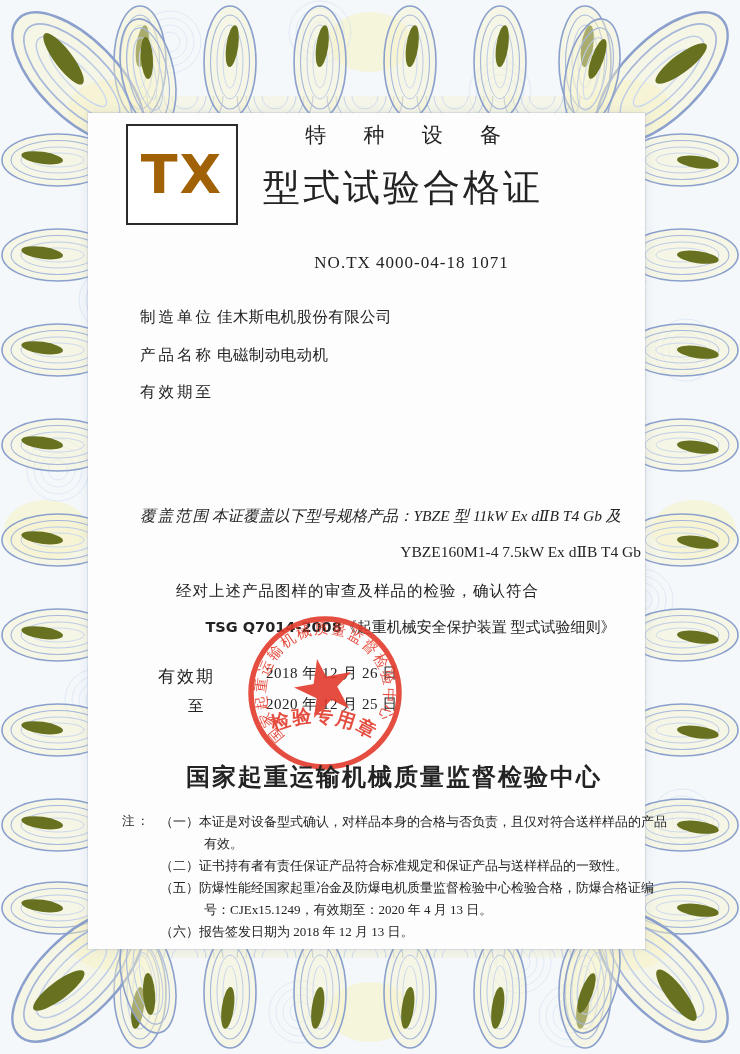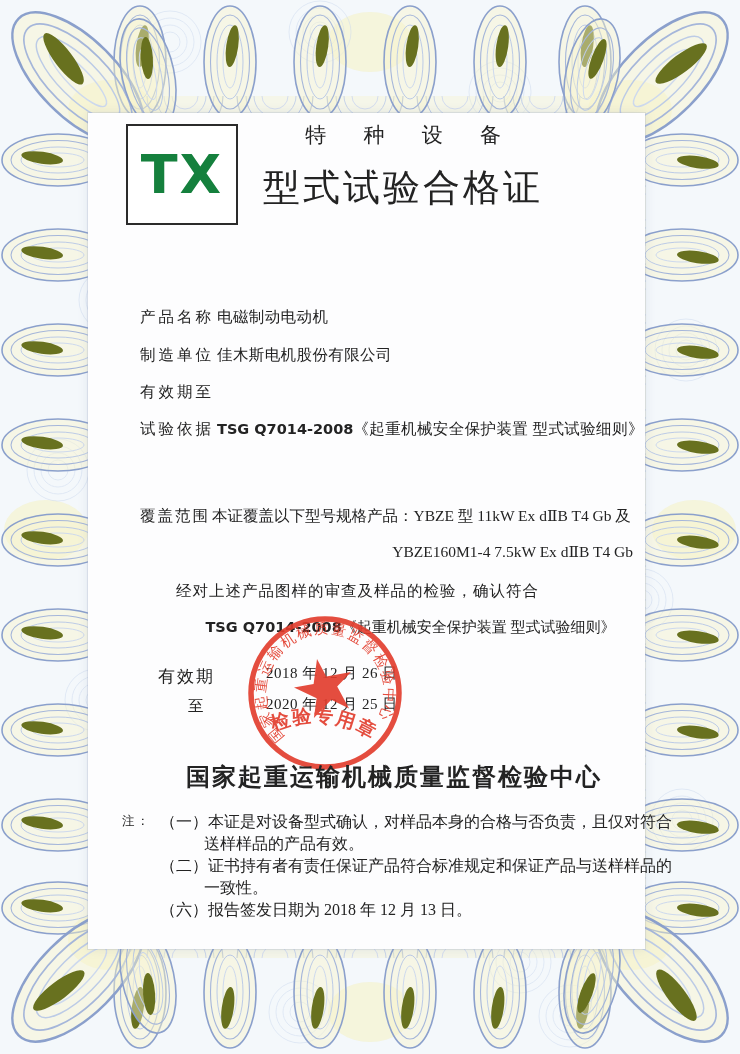--- a/index.html
+++ b/index.html
@@ -17,46 +17,46 @@
     background:#fdfdfe;
     box-shadow:0 0 0 1px rgba(150,165,190,.22), 0 0 10px rgba(120,140,170,.18);
   }
   .tx-box{
     position:absolute;left:38px;top:11px;width:108px;height:97px;
     border:2px solid #2b2b2b;background:#fff;
     display:flex;align-items:center;justify-content:center;
   }
   .tx-box span{
     font-family:"DejaVu Sans","Liberation Sans",sans-serif;
-    font-weight:bold;font-size:54px;letter-spacing:2px;color:#15803d;
+    font-weight:bold;font-size:54px;letter-spacing:2px;color:#a16207;
   }
   .head-group{position:absolute;left:150px;top:0;width:330px;text-align:center;}
   .head-small{margin-top:8px;font-size:21px;letter-spacing:16px;text-indent:16px;white-space:nowrap;}
   .head-title{margin-top:14px;font-size:37px;letter-spacing:3px;white-space:nowrap;}
   .cert-no{position:absolute;left:0;top:140px;width:100%;text-align:center;padding-left:90px;box-sizing:border-box;font-size:17px;letter-spacing:1px;}
   .fields{position:absolute;left:52px;top:186px;}
   .field-row{display:flex;height:37.4px;align-items:center;font-size:15.5px;white-space:nowrap;}
   .field-label{width:77px;letter-spacing:3px;flex:none;}
   .field-value{letter-spacing:.4px;}
   .val-std{font-family:"DejaVu Sans","Liberation Sans",sans-serif;font-weight:bold;font-size:14.5px;letter-spacing:0;}
-  .cov-line1{position:absolute;left:52px;top:393px;display:flex;font-size:15.5px;white-space:nowrap;}
+  .cov-line1{position:absolute;left:52px;top:393px;display:flex;font-size:15.5px;white-space:nowrap;font-style:italic;}
   .cov-label{width:72px;letter-spacing:2px;flex:none;}
-  .cov-line2{position:absolute;left:0;top:430px;width:100%;text-align:right;padding-right:12px;box-sizing:border-box;font-size:15.5px;}
+  .cov-line2{position:absolute;left:0;top:430px;width:100%;text-align:right;padding-right:4px;box-sizing:border-box;font-size:15.5px;}
   .cov-line3{position:absolute;left:0;top:468px;width:100%;text-align:left;padding-left:88px;box-sizing:border-box;font-size:15.5px;letter-spacing:1px;}
   .cov-line4{position:absolute;left:0;top:505px;width:100%;text-align:center;padding-left:88px;box-sizing:border-box;font-size:15px;white-space:nowrap;}
   .cov-line4 .val-std{font-size:14.5px;}
   .valid-from{position:absolute;left:70px;top:552px;font-size:17px;letter-spacing:2px;}
   .valid-to{position:absolute;left:100px;top:583px;font-size:15.5px;}
   .date1{position:absolute;left:178px;top:551px;font-size:15px;letter-spacing:.5px;}
   .date2{position:absolute;left:178px;top:582px;font-size:15px;letter-spacing:.5px;}
   .seal{position:absolute;left:137px;top:480px;width:200px;height:200px;opacity:.9;}
   .issuer{position:absolute;left:0;top:648px;width:100%;text-align:center;padding-left:55px;box-sizing:border-box;
     font-size:24px;font-weight:bold;letter-spacing:2px;white-space:nowrap;}
   .notes-label{position:absolute;left:34px;top:700px;font-size:12.5px;letter-spacing:2px;}
-  .notes{position:absolute;left:72px;top:698px;width:516px;font-size:16px;line-height:22px;}
+  .notes{position:absolute;left:72px;top:698px;width:516px;font-size:13px;line-height:22px;}
   .note-item{padding-left:44px;text-indent:-44px;}
 </style>
 </head>
 <body>
 
 <div class="page">
 
   <svg class="border-art" xmlns="http://www.w3.org/2000/svg" xmlns:xlink="http://www.w3.org/1999/xlink" viewBox="0 0 740 1054">
     <defs>
       <g id="leaf">
@@ -180,36 +180,33 @@
 
     <div class="tx-box">
       <span>TX</span>
     </div>
 
     <div class="head-group">
       <div class="head-small">特 种 设 备</div>
       <div class="head-title">型式试验合格证</div>
     </div>
 
+    <div class="cert-no">NO.TX 4000-04-18 1071</div>
 
     <div class="fields">
+      <div class="field-row">
+        <span class="field-label">制造单位</span>
+        <span class="field-value">佳木斯电机股份有限公司</span>
+      </div>
       <div class="field-row">
         <span class="field-label">产品名称</span>
         <span class="field-value">电磁制动电动机</span>
       </div>
       <div class="field-row">
-        <span class="field-label">制造单位</span>
-        <span class="field-value">佳木斯电机股份有限公司</span>
-      </div>
-      <div class="field-row">
         <span class="field-label">有效期至</span>
-      </div>
-      <div class="field-row">
-        <span class="field-label">试验依据</span>
-        <span class="field-value"><span class="val-std">TSG Q7014-2008</span><span>《起重机械安全保护装置 型式试验细则》</span></span>
       </div>
     </div>
 
     <div class="cov-line1">
       <span class="cov-label">覆盖范围</span>
       <span>本证覆盖以下型号规格产品：YBZE 型 11kW Ex dⅡB T4 Gb 及</span>
     </div>
     <div class="cov-line2">YBZE160M1-4 7.5kW Ex dⅡB T4 Gb</div>
     <div class="cov-line3">经对上述产品图样的审查及样品的检验，确认符合</div>
     <div class="cov-line4"><span class="val-std">TSG Q7014-2008</span><span>《起重机械安全保护装置 型式试验细则》</span></div>
@@ -233,17 +230,18 @@
         <textPath href="#bannerPath">检验专用章</textPath>
       </text>
     </svg>
 
     <div class="issuer">国家起重运输机械质量监督检验中心</div>
 
     <div class="notes-label">注：</div>
     <div class="notes">
       <div class="note-item">（一）本证是对设备型式确认，对样品本身的合格与否负责，且仅对符合送样样品的产品有效。</div>
       <div class="note-item">（二）证书持有者有责任保证产品符合标准规定和保证产品与送样样品的一致性。</div>
+      <div class="note-item">（五）防爆性能经国家起重冶金及防爆电机质量监督检验中心检验合格，防爆合格证编号：CJEx15.1249，有效期至：2020 年 4 月 13 日。</div>
       <div class="note-item">（六）报告签发日期为 2018 年 12 月 13 日。</div>
     </div>
 
   </div>
 </div>
 
 </body></html>

